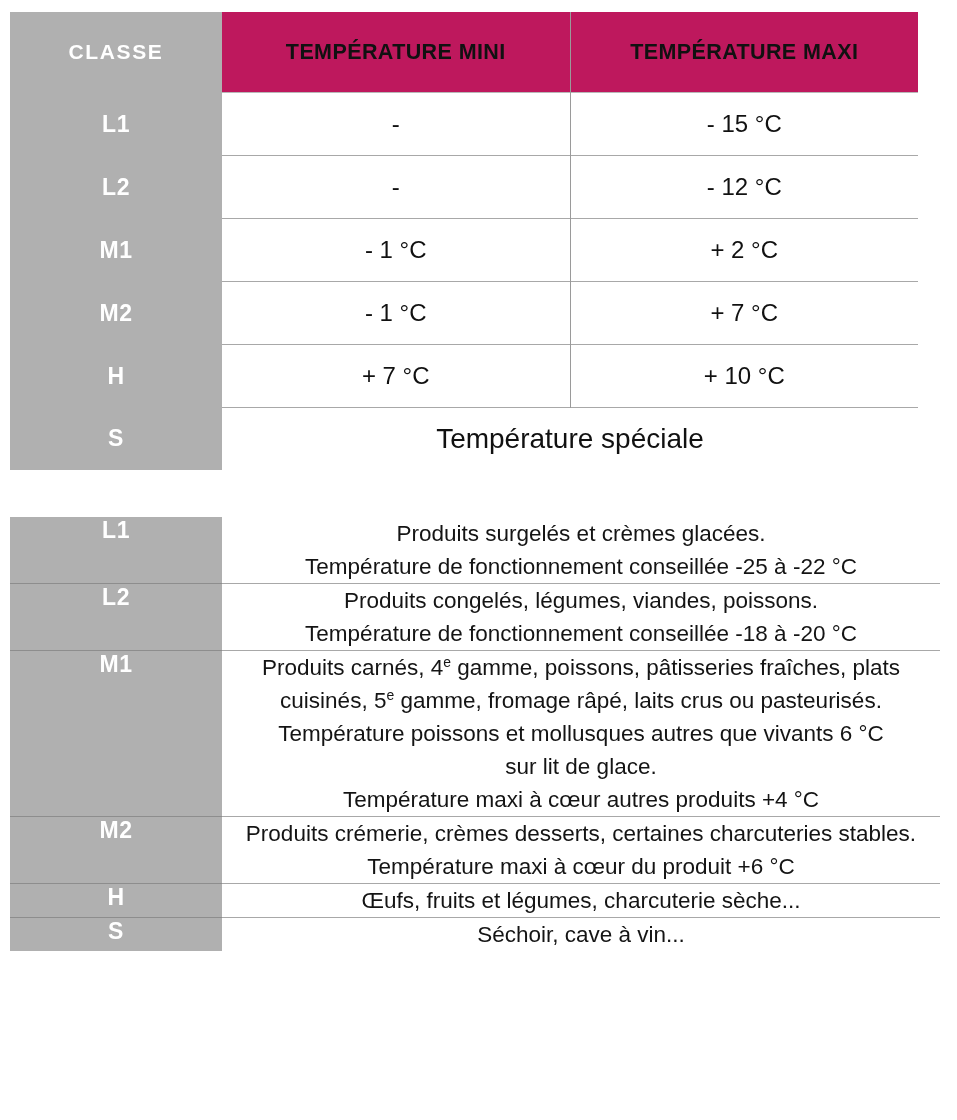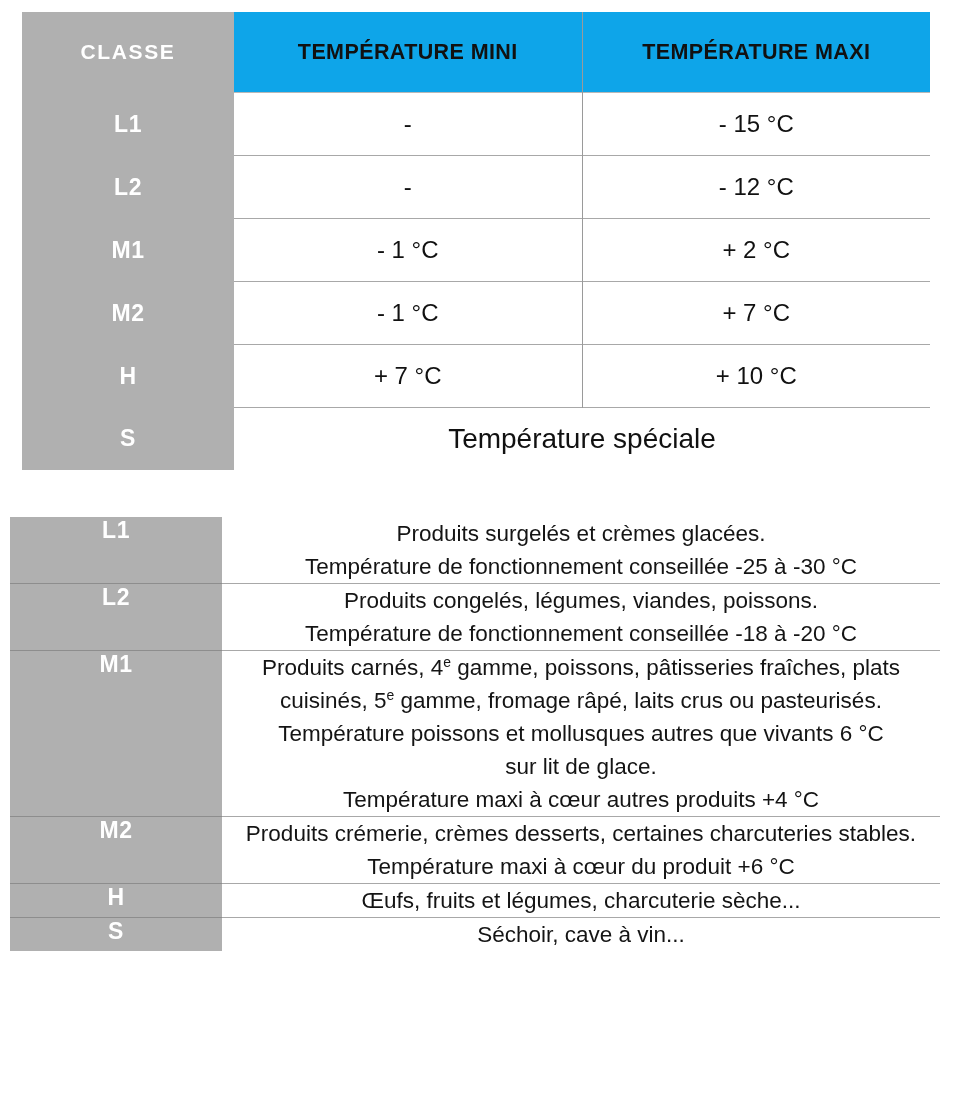--- a/index.html
+++ b/index.html
@@ -19,21 +19,21 @@
   .page {
     position: relative;
     width: 957px;
     height: 1120px;
     box-sizing: border-box;
   }
 
   
   .table-classes {
     position: absolute;
-    left: 22px;
+    left: 10px;
     top: 12px;
     width: 908px;
     border-collapse: collapse;
     table-layout: fixed;
   }
   .table-classes col.c-class { width: 212px; }
   .table-classes col.c-mini  { width: 348px; }
   .table-classes col.c-maxi  { width: 348px; }
 
   .table-classes th,
@@ -47,21 +47,21 @@
   
   .th-class {
     background: #b0b0b0;
     color: #ffffff;
     height: 80px;
     font-size: 21px;
     font-weight: bold;
     letter-spacing: 1.6px;
   }
   .th-temp {
-    background: #0ea5e9;
+    background: #be185d;
     color: #111111;
     height: 80px;
     font-size: 21.5px;
     font-weight: bold;
     letter-spacing: 0.4px;
   }
   .th-temp.sep-left {
     border-left: 1.5px solid #9a9a9a;
     margin-left: 16px;
   }
@@ -194,21 +194,21 @@
   <table class="table-details">
     <colgroup>
       <col class="d-class">
         <col class="d-desc">
     </colgroup>
     <tbody>
       <tr class="d-row">
         <td class="dt-class">L1</td>
         <td class="dt-desc">
             <span class="desc-line">Produits surgelés et crèmes glacées.</span>
-            <span class="desc-line">Température de fonctionnement conseillée -25 à -30 °C</span>
+            <span class="desc-line">Température de fonctionnement conseillée -25 à -22 °C</span>
           </td>
       </tr>
       <tr class="d-row">
         <td class="dt-class">L2</td>
         <td class="dt-desc">
             <span class="desc-line">Produits congelés, légumes, viandes, poissons.</span>
             <span class="desc-line">Température de fonctionnement conseillée -18 à -20 °C</span>
           </td>
       </tr>
       <tr class="d-row">

